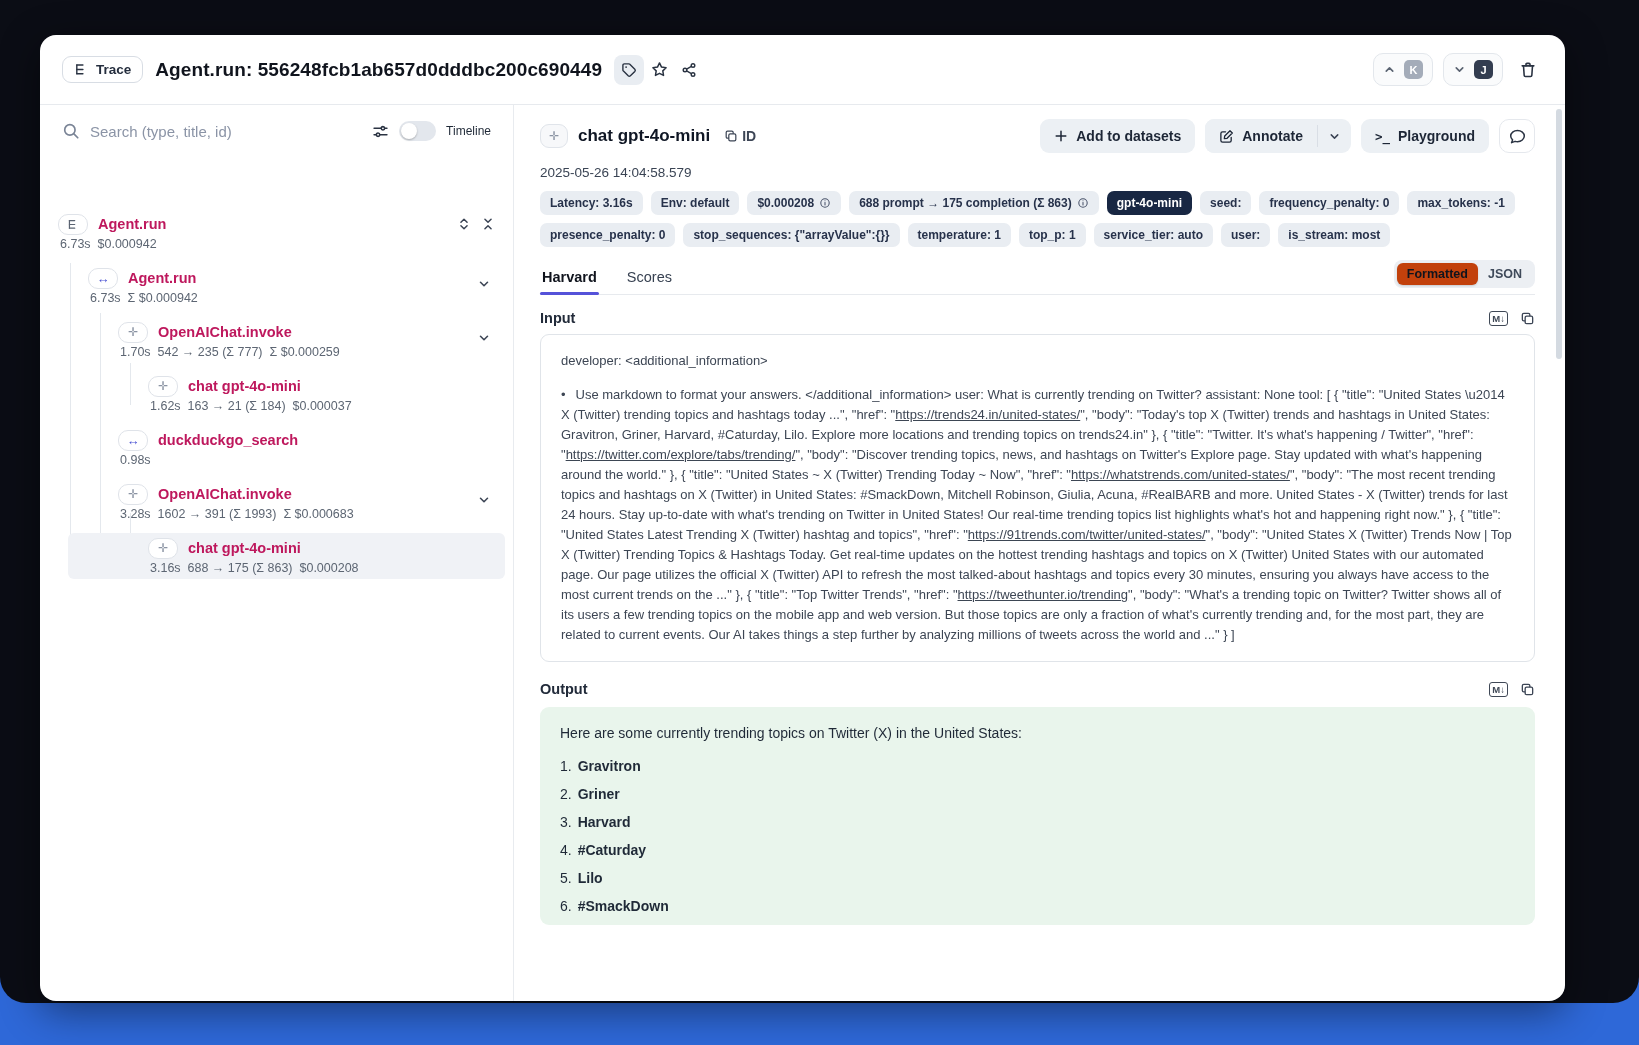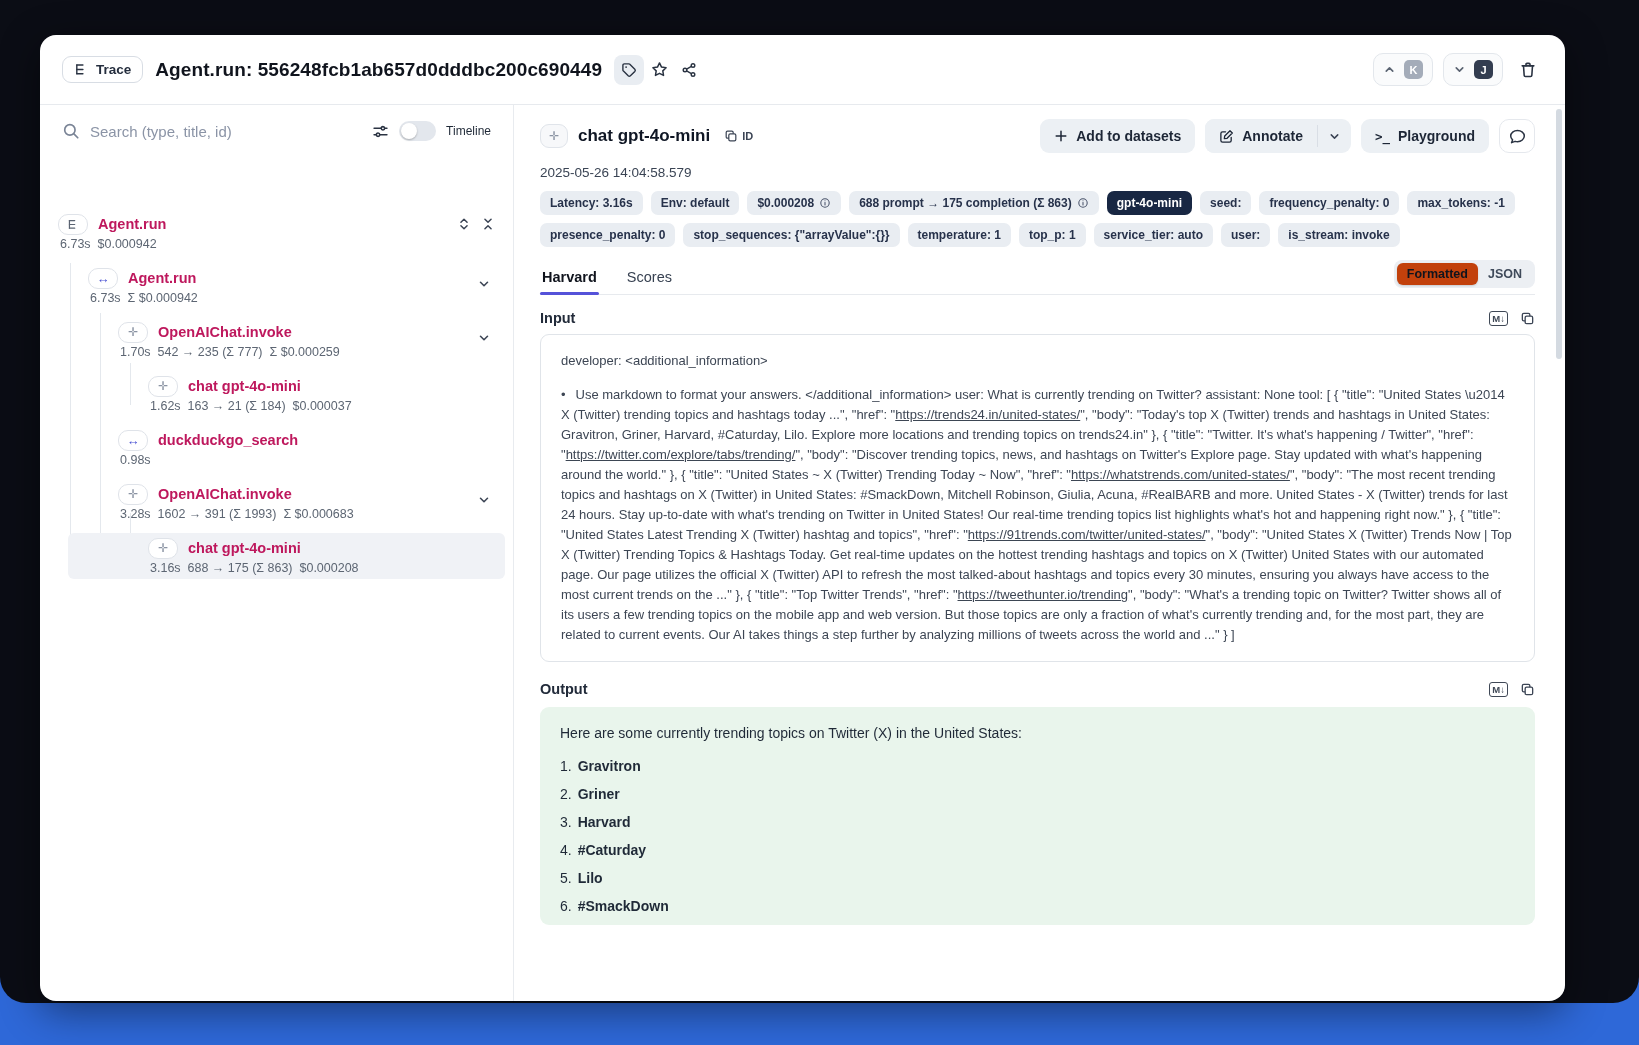--- a/index.html
+++ b/index.html
@@ -65,21 +65,21 @@
   .node-chevron { position:absolute; right:14px; top:14px; color:#3c4555; }
   .root-actions { position:absolute; right:10px; top:8px; display:flex; gap:10px; color:#3c4555; }
 
   
   .main { flex:1; min-width:0; padding:14px 30px 0 26px; position:relative; overflow:hidden; }
   .run-hdr { display:flex; align-items:center; gap:10px; }
   .run-icon { display:inline-flex; align-items:center; justify-content:center; width:28px; height:24px;
     border:1px solid #e0e4ea; border-radius:9px; background:#f7f8fa; color:#8a93a3; font-size:12px; }
   .run-title { font-size:17px; font-weight:700; color:#0f1624; }
   .id-wrap { display:flex; align-items:center; gap:4px; color:#3c4555; margin-left:4px; }
-  .id-lbl { font-size:11px; font-weight:700; color:#3c4555; }
+  .id-lbl { font-size:14px; font-weight:700; color:#3c4555; }
   .run-actions { margin-left:auto; display:flex; align-items:center; gap:10px; }
   .btn { display:inline-flex; align-items:center; gap:8px; background:#ecf0f4; border:none; cursor:pointer;
     border-radius:9px; padding:9px 14px; font-size:14px; font-weight:700; color:#1d2636;
     font-family:"Liberation Sans",sans-serif; }
   .split { display:inline-flex; align-items:stretch; background:#ecf0f4; border-radius:9px; overflow:hidden; }
   .split .btn { border-radius:0; }
   .split .sep { width:1px; background:#d9dee5; margin:6px 0; }
   .split .drop { display:inline-flex; align-items:center; padding:0 10px; cursor:pointer; color:#3c4555; }
   .term-glyph { font-family:"DejaVu Sans Mono",monospace; font-size:12.5px; font-weight:700; }
   .bubble-btn { width:36px; height:34px; border-radius:10px; background:#fff; border:1px solid #e5e8ed;
@@ -398,21 +398,21 @@
           <span class="badge dark"><span>gpt-4o-mini</span></span>
           <span class="badge"><span>seed:</span></span>
           <span class="badge"><span>frequency_penalty: 0</span></span>
           <span class="badge"><span>max_tokens: -1</span></span>
           <span class="badge"><span>presence_penalty: 0</span></span>
           <span class="badge"><span>stop_sequences: {"arrayValue":{}}</span></span>
           <span class="badge"><span>temperature: 1</span></span>
           <span class="badge"><span>top_p: 1</span></span>
           <span class="badge"><span>service_tier: auto</span></span>
           <span class="badge"><span>user:</span></span>
-          <span class="badge"><span>is_stream: invoke</span></span>
+          <span class="badge"><span>is_stream: most</span></span>
         </div>
 
       <div class="tabs-row">
         <span class="tab active">Harvard</span>
         <span class="tab">Scores</span>
         <span class="seg">
           <span class="opt active">Formatted</span>
           <span class="opt">JSON</span>
         </span>
       </div>

